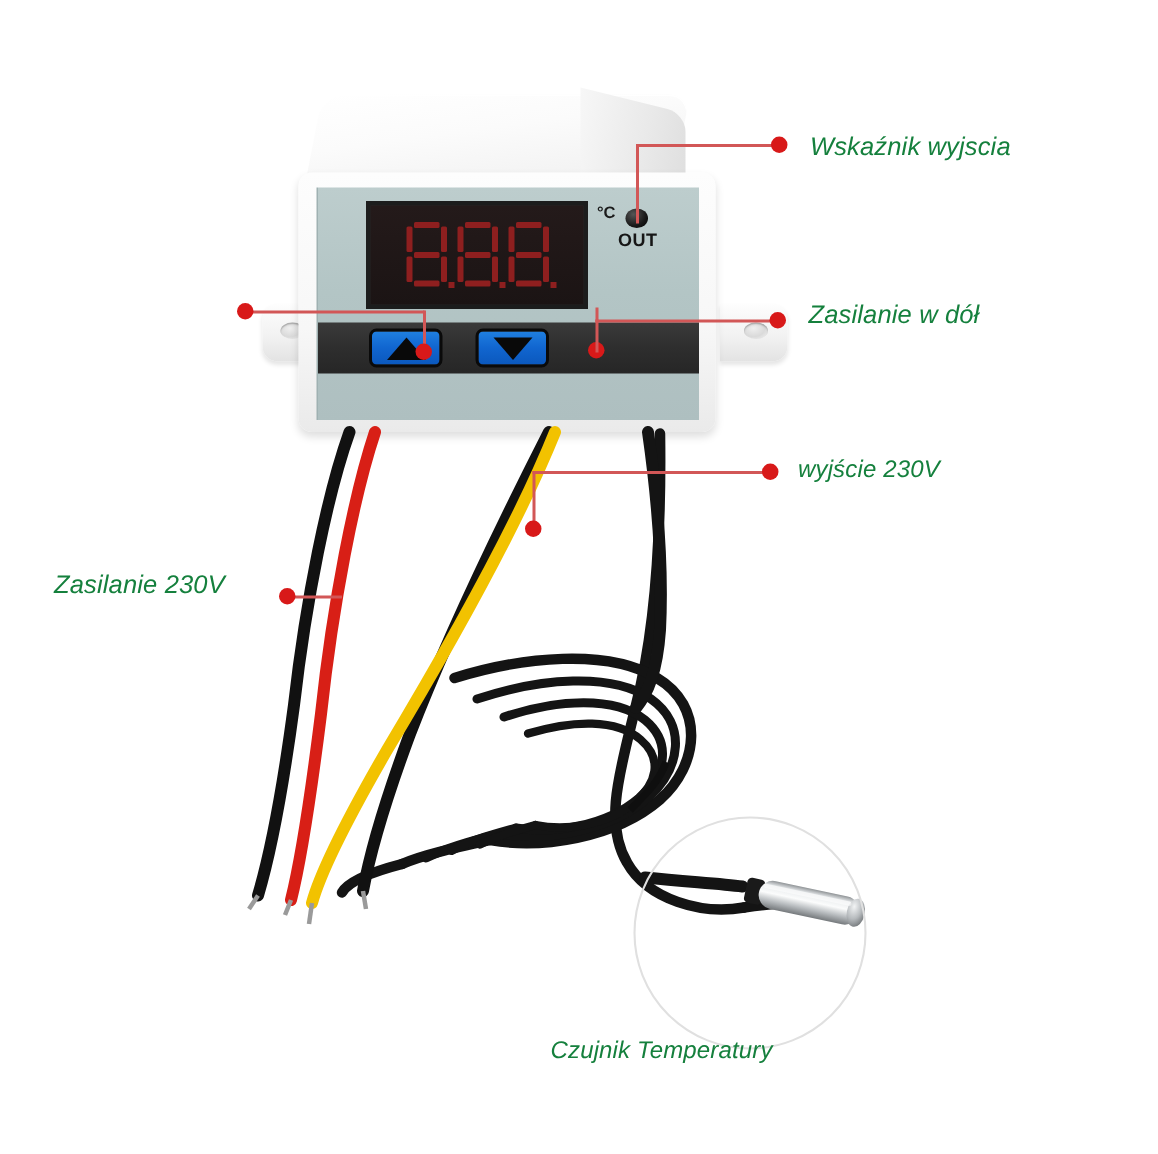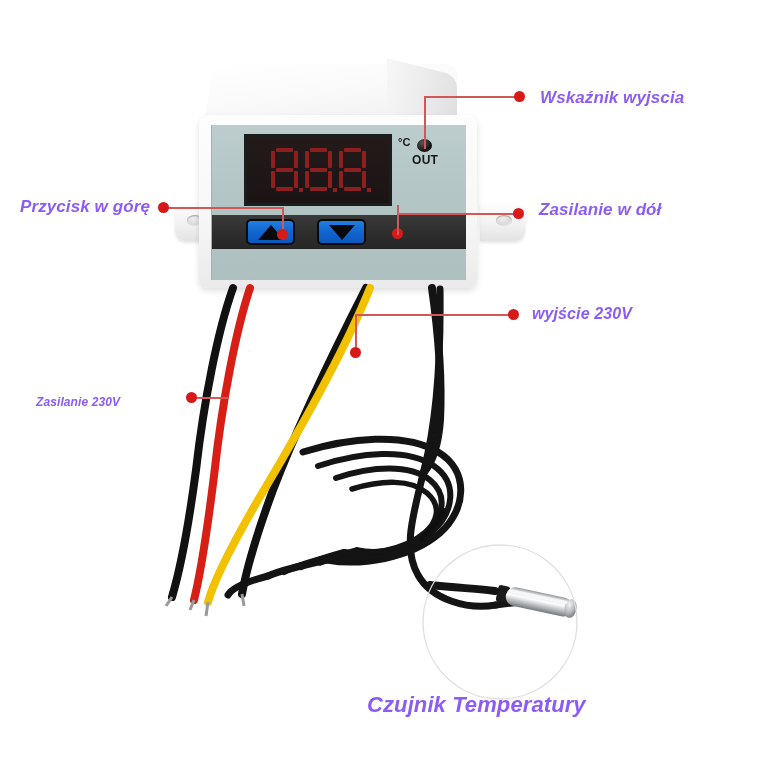--- a/index.html
+++ b/index.html
@@ -8,22 +8,22 @@
     font-family:"Liberation Sans","DejaVu Sans",sans-serif;
     overflow:hidden;
     position:relative;
   }
   #stage{position:absolute;left:0;top:0;width:772px;height:769px;background:#fff;}
 
   
   .anno-label{
     position:absolute;
     font-style:italic;
-    font-weight:bold;
-    color:#8b5cf6;
+    font-weight:normal;
+    color:#15803d;
     white-space:nowrap;
     letter-spacing:.1px;
   }
   .anno-dot{
     position:absolute;
     width:11px;height:11px;border-radius:50%;
     background:#d81919;
   }
   .anno-line{
     position:absolute;
@@ -280,34 +280,33 @@
 
   <div class="anno-line v" style="left:424px;top:96px;height:53px;"></div>
   <div class="anno-line h" style="left:424px;top:96px;width:94px;"></div>
   <div class="anno-dot" style="left:514px;top:91px;"></div>
   <div class="anno-label" style="left:540px;top:88px;font-size:17px;">Wskaźnik wyjscia</div>
 
   <div class="anno-line h" style="left:168px;top:207px;width:115px;"></div>
   <div class="anno-line v" style="left:282px;top:207px;height:28px;"></div>
   <div class="anno-dot" style="left:158px;top:202px;"></div>
   <div class="anno-dot" style="left:277px;top:229px;"></div>
-  <div class="anno-label" style="left:20px;top:197px;font-size:17px;">Przycisk w górę</div>
 
   <div class="anno-line h" style="left:397px;top:213px;width:120px;"></div>
   <div class="anno-line v" style="left:397px;top:205px;height:10px;"></div>
   <div class="anno-dot" style="left:392px;top:228px;"></div>
   <div class="anno-line v" style="left:397px;top:213px;height:22px;"></div>
   <div class="anno-dot" style="left:513px;top:208px;"></div>
   <div class="anno-label" style="left:539px;top:200px;font-size:17px;">Zasilanie w dół</div>
 
   <div class="anno-line v" style="left:355px;top:314px;height:38px;"></div>
   <div class="anno-line h" style="left:355px;top:314px;width:157px;"></div>
   <div class="anno-dot" style="left:350px;top:347px;"></div>
   <div class="anno-dot" style="left:508px;top:309px;"></div>
   <div class="anno-label" style="left:532px;top:305px;font-size:16px;">wyjście 230V</div>
 
   <div class="anno-line h" style="left:192px;top:397px;width:36px;"></div>
   <div class="anno-dot" style="left:186px;top:392px;"></div>
-  <div class="anno-label" style="left:36px;top:380px;font-size:12px;margin-top:15px;">Zasilanie 230V</div>
-
-  <div class="anno-label" style="left:367px;top:692px;font-size:22px;">Czujnik Temperatury</div>
+  <div class="anno-label" style="left:36px;top:380px;font-size:17px;">Zasilanie 230V</div>
+
+  <div class="anno-label" style="left:367px;top:692px;font-size:16px;">Czujnik Temperatury</div>
 
 </div>
 
 </body></html>

